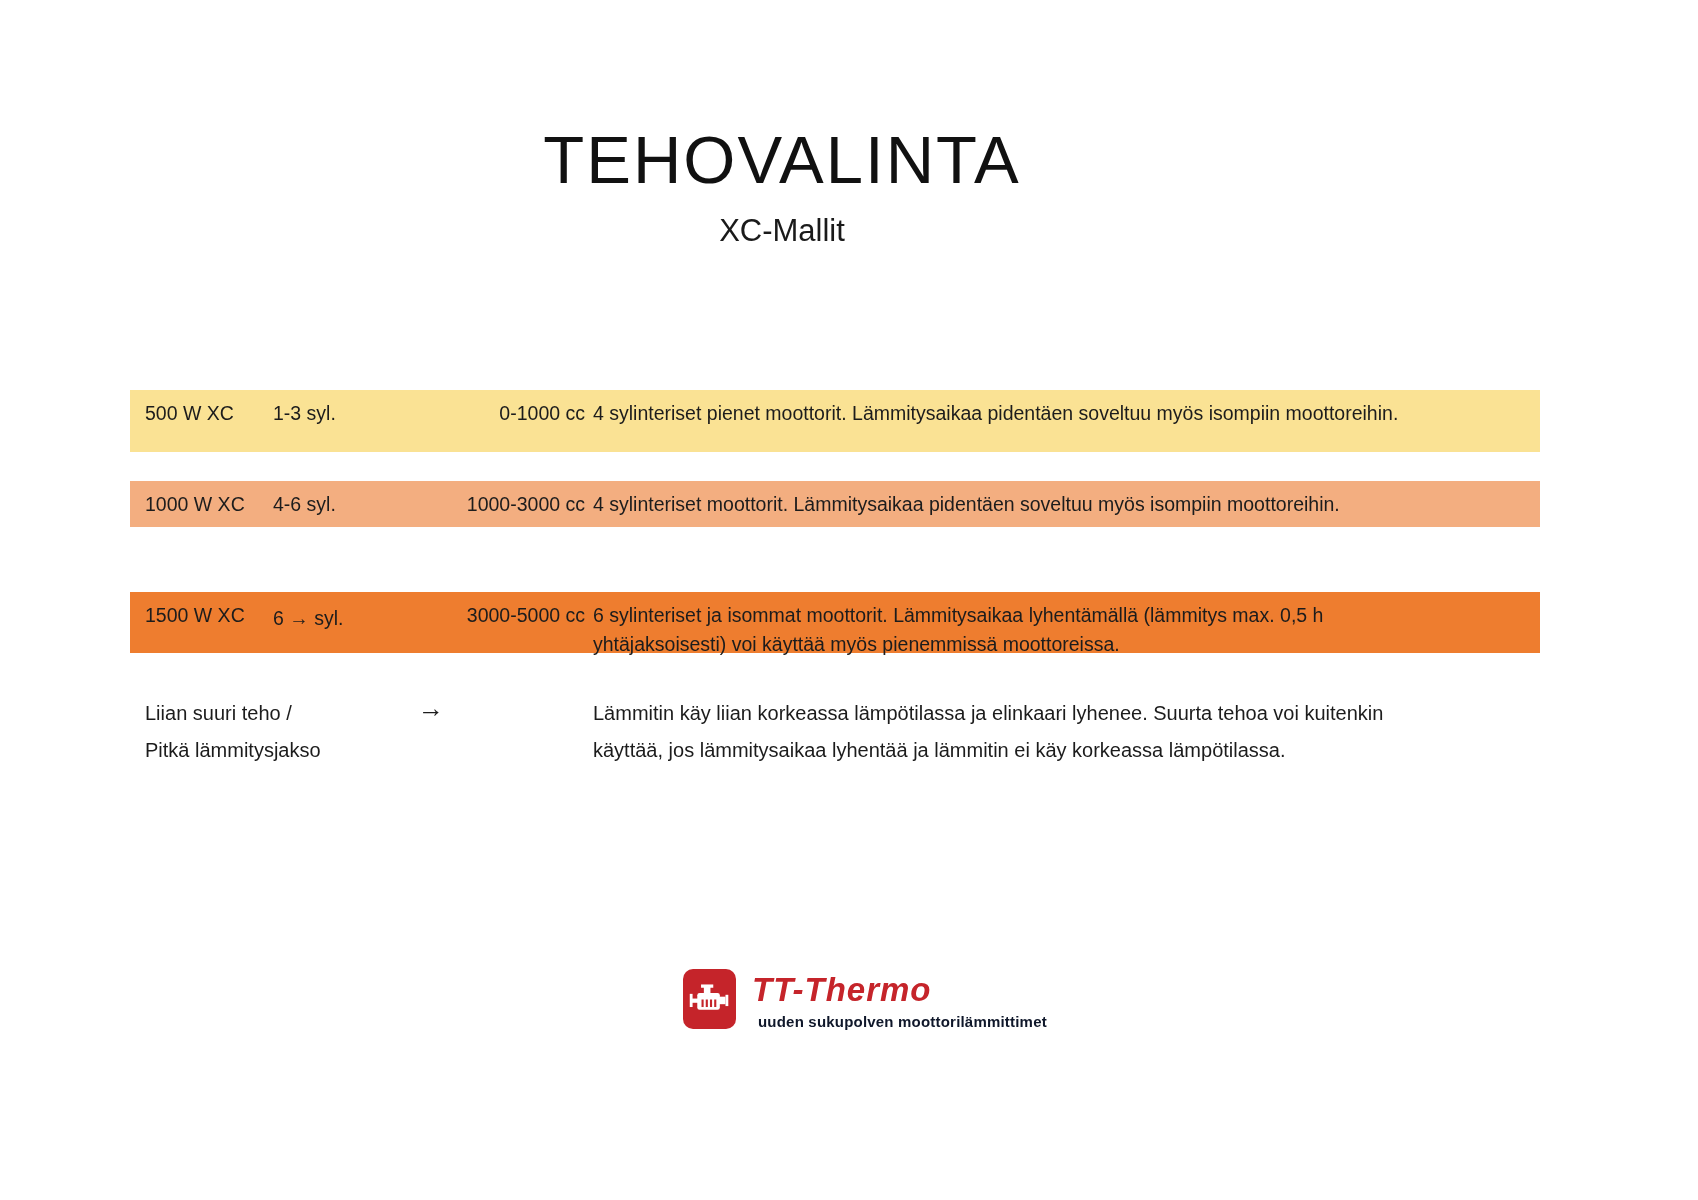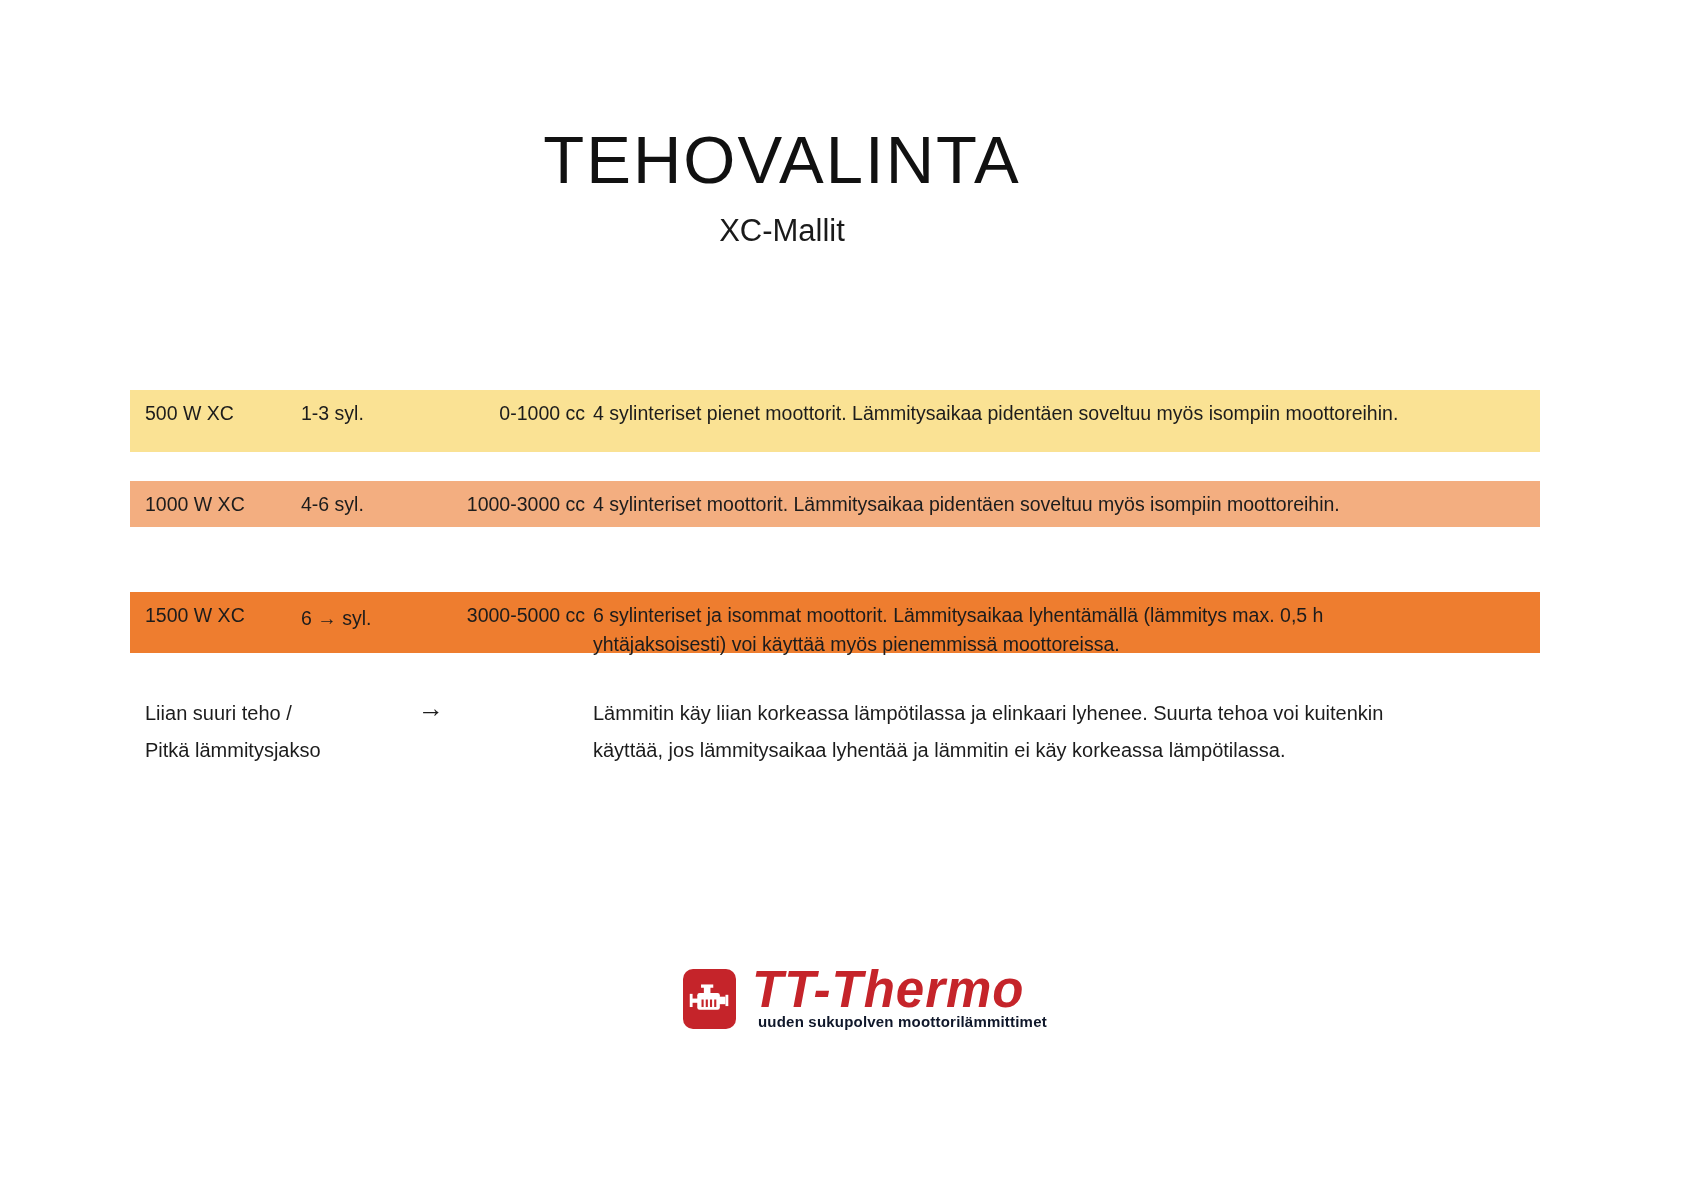--- a/index.html
+++ b/index.html
@@ -41,21 +41,21 @@
     height: 62px;
   }
   .cell {
     position: absolute;
     top: 9px;
     font-size: 19.5px;
     line-height: 29px;
     white-space: nowrap;
   }
   .cell-model { left: 15px;  width: 125px; }
-  .cell-cyl   { left: 143px; width: 140px; margin-left: 28px; }
+  .cell-cyl   { left: 143px; width: 140px; }
   .cell-cc    { left: 290px; width: 165px; text-align: right; }
   .cell-desc  { left: 463px; width: 860px; white-space: normal; }
   #row-1 { top: 390px; }
   #row-2 { top: 481px; height: 46px; }
   #row-3 { top: 592px; height: 61px; }
   #row-3 .cell-cyl { top: 12px; }
   
   .note-label {
     position: absolute;
     left: 145px; top: 695px;
@@ -79,21 +79,21 @@
     position: absolute;
     left: 683px; top: 969px;
     width: 53px; height: 60px;
     border-radius: 10px;
     display: flex; align-items: center; justify-content: center;
   }
   .logo-badge svg { width: 47px; height: 47px; }
   .logo-brand {
     position: absolute;
     left: 752px; top: 966px;
-    font-size: 51px;
+    font-size: 33px;
     font-style: italic;
     font-weight: 700;
     letter-spacing: 1px;
     line-height: 47px;
   }
   .logo-tagline {
     position: absolute;
     left: 758px; top: 1013px;
     font-size: 15px;
     font-weight: 700;

